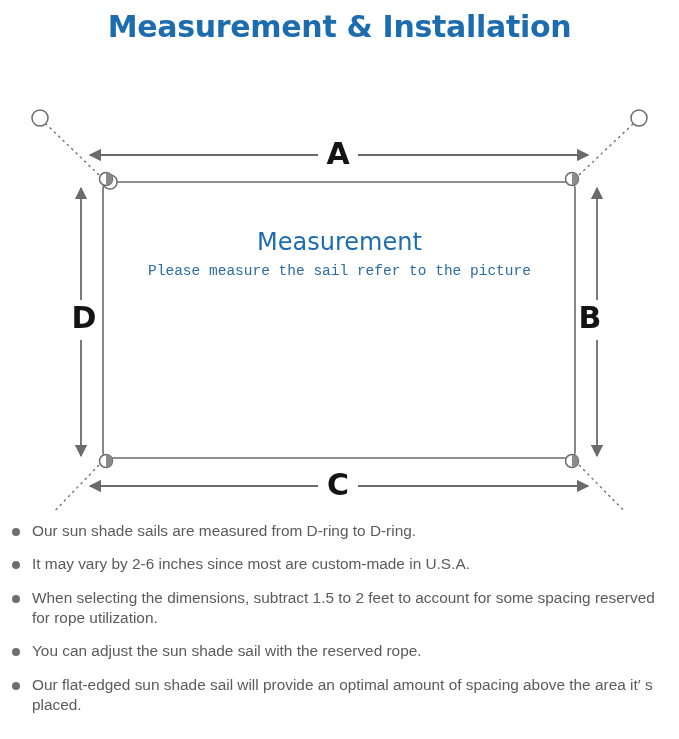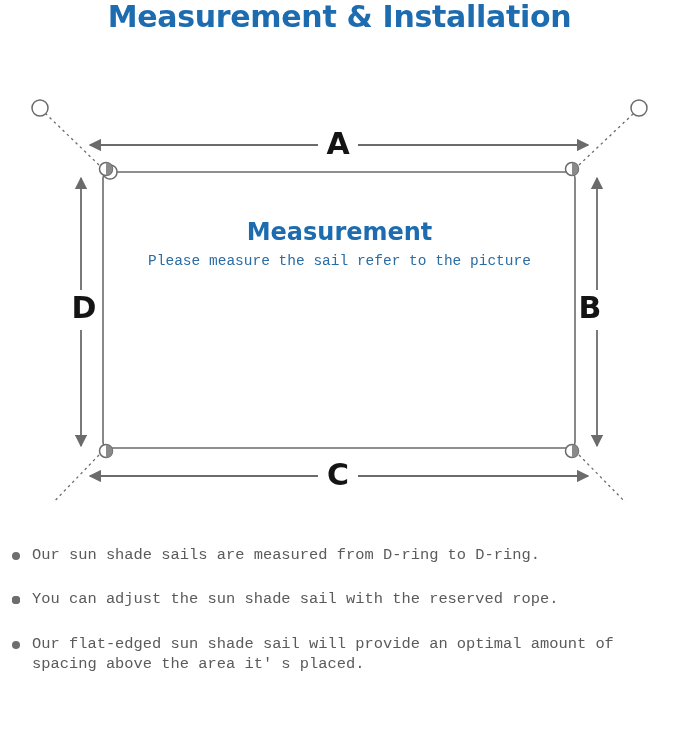--- a/index.html
+++ b/index.html
@@ -16,21 +16,21 @@
   }
 
   #page-title {
     text-align: center;
     color: #1d6cb0;
     font-family: "DejaVu Sans", sans-serif;
     font-weight: bold;
     font-size: 30px;
     letter-spacing: -0.3px;
     line-height: 1;
-    padding-top: 2px;
+    padding-top: 12px;
     margin: 0;
     white-space: nowrap;
   }
 
   #diagram-wrap {
     position: relative;
     width: 679px;
     height: 470px;
   }
   #diagram-svg {
@@ -42,21 +42,21 @@
   .center-label {
     position: absolute;
     width: 100%;
     text-align: center;
     left: 0;
   }
   #measurement-heading {
     top: 188px;
     color: #1d6cb0;
     font-family: "DejaVu Sans", sans-serif;
-    font-weight: bold;
+    font-weight: normal;
     font-size: 24px;
     line-height: 1;
   }
   #measurement-subtext {
     top: 222px;
     color: #2b6ca3;
     font-family: Liberation Mono, monospace;
     font-size: 14.5px;
     line-height: 1;
   }
@@ -83,24 +83,23 @@
     margin: 0;
     padding: 0;
     list-style: none;
   }
   .note-item {
     position: relative;
     padding-left: 32px;
     padding-right: 18px;
     margin-bottom: 13px;
     color: #5b5b5b;
-    font-family: Liberation Mono, monospace;
+    font-family: Liberation Sans, sans-serif;
     font-size: 15.4px;
     line-height: 1.32;
-    margin-top: 24px;
   }
   .note-bullet {
     position: absolute;
     left: 12px;
     top: 7px;
     width: 8px;
     height: 8px;
     border-radius: 50%;
     background: #6e6e6e;
   }
@@ -168,23 +167,25 @@
   <div class="dim-letter" id="dim-d">D</div>
 </div>
 
 <ul id="notes-list">
   <li class="note-item">
     <span class="note-bullet"></span>
     <span>Our sun shade sails are measured from D-ring to D-ring.</span>
   </li>
   <li class="note-item">
     <span class="note-bullet"></span>
+    <span>It may vary by 2-6 inches since most are custom-made in U.S.A.</span>
   </li>
   <li class="note-item">
     <span class="note-bullet"></span>
+    <span>When selecting the dimensions, subtract 1.5 to 2 feet to account for some spacing reserved for rope utilization.</span>
   </li>
   <li class="note-item">
     <span class="note-bullet"></span>
     <span>You can adjust the sun shade sail with the reserved rope.</span>
   </li>
   <li class="note-item">
     <span class="note-bullet"></span>
     <span>Our flat-edged sun shade sail will provide an optimal amount of spacing above the area it′ s placed.</span>
   </li>
 </ul>

